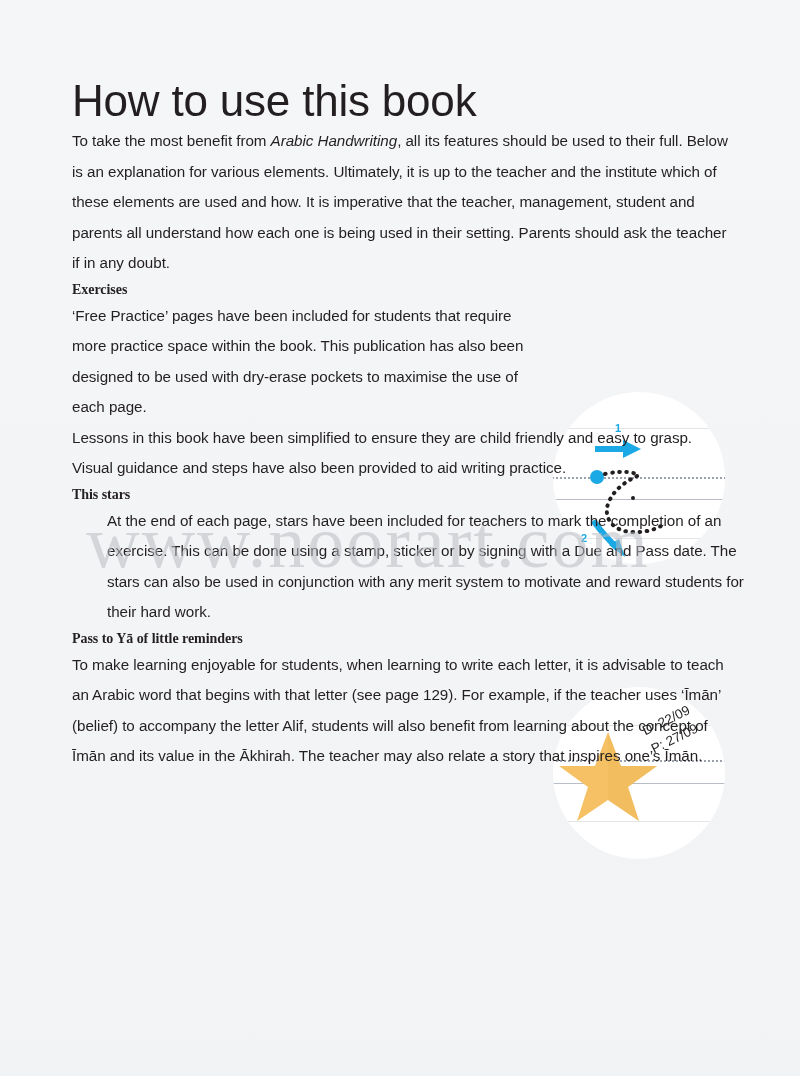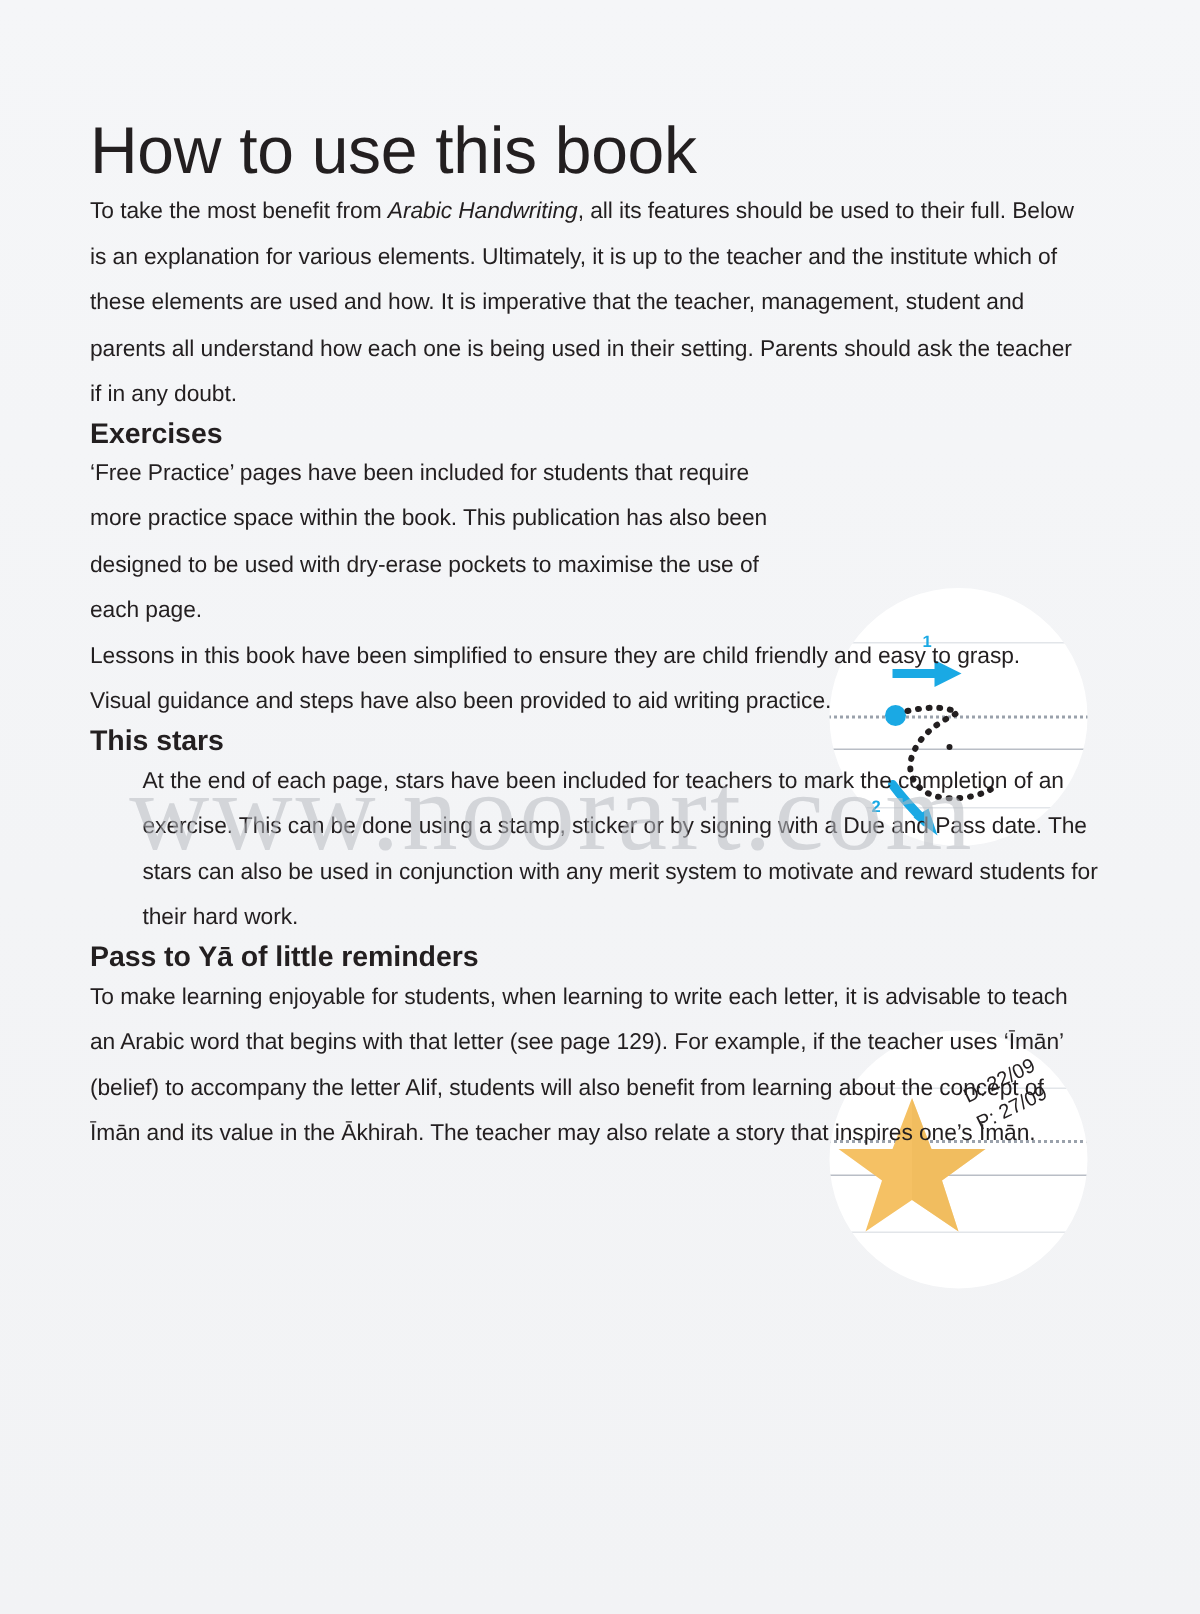--- a/index.html
+++ b/index.html
@@ -39,21 +39,21 @@
     opacity: .55;
     z-index: 6;
     pointer-events: none;
     white-space: nowrap;
     line-height: 74px;
   }
 
   
   .content {
     position: absolute;
-    left: 60px;
+    left: 72px;
     top: 0;
     width: 660px;
     z-index: 3;
   }
 
   h1.page-title {
     font-weight: 400;
     font-size: 44px;
     line-height: 50px;
     margin: 0;
@@ -64,26 +64,27 @@
 
   p.para {
     font-size: 15.2px;
     line-height: 30.5px;
     margin: 0;
     color: #231f20;
     letter-spacing: -0.05px;
   }
 
   h2.section {
-    font-size: 19px;
+    font-size: 14px;
     font-weight: bold;
     line-height: 22px;
     margin: 0;
     color: #231f20;
     letter-spacing: -0.05px;
+    font-family: Liberation Serif, serif;
   }
 
   .blk-intro   { margin-top: 34px; }
   .blk-ex-h    { margin-top: 33px; }
   .blk-ex-p1   { margin-top: 16px; width: 640px;}
   .blk-ex-p2   { margin-top: 13px; width: 470px; }
   .blk-ps-h    { margin-top: 32px; }
   .blk-ps-p1   { margin-top: 15px; width: 665px;}
   .blk-alif-h  { margin-top: 33px; }
   .blk-alif-p  { margin-top: 15px; width: 660px;}

